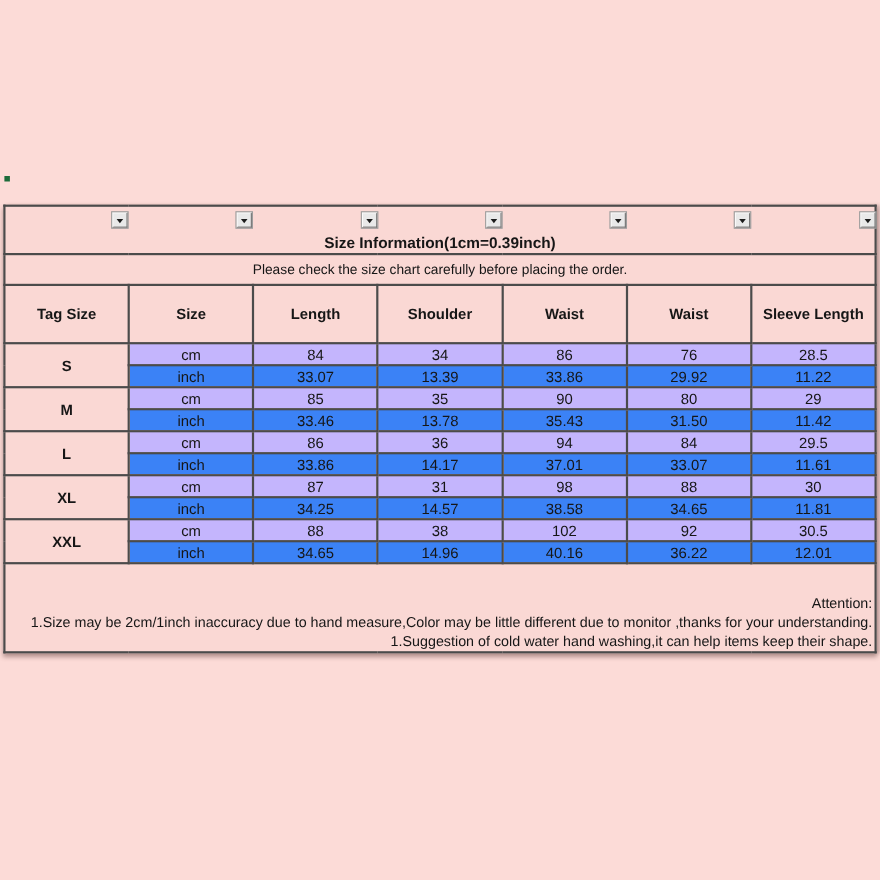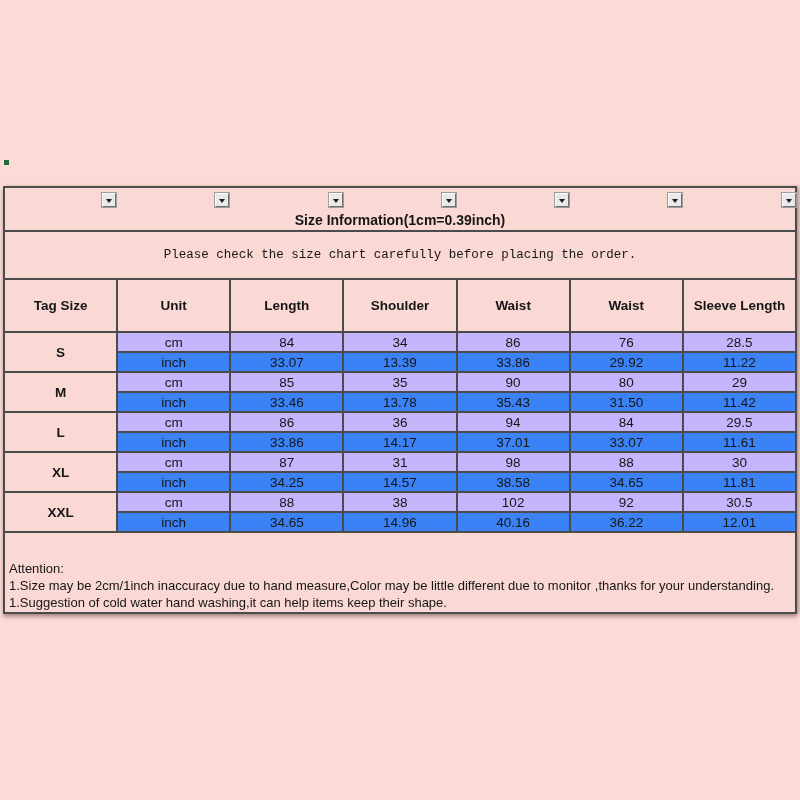--- a/index.html
+++ b/index.html
@@ -31,44 +31,43 @@
   }
   tr.title-row td {
     height:44px;
     font-size:14px;
     font-weight:bold;
     vertical-align:bottom;
     padding-bottom:2px;
   }
   .title-text { position:relative; z-index:2; }
   tr.subtitle-row td {
-    height:48px;
+    height:28px;
     font-size:12.5px;
-    font-family:Liberation Mono, monospace;
   }
   tr.header-row th {
     height:53px;
     font-size:13.5px;
     font-weight:bold;
     text-align:center;
   }
   tr.cm-row td, tr.inch-row td {
     height:20px;
     font-size:13.5px;
   }
   tr.cm-row td { background:#c4b5fd; }
   tr.inch-row td { background:#3b82f6; }
   td.size-cell {
     background:#fad8d4 !important;
     font-weight:bold;
     font-size:14.5px;
   }
   tr.notes-row td {
     height:81px;
-    text-align:left;
+    text-align:right;
     vertical-align:bottom;
     padding:0 2px 1px 4px;
     font-size:13px;
     line-height:17px;
     white-space:nowrap;
   }
   
   .filter-btn {
     position:absolute;
     top:34px;
@@ -111,21 +110,21 @@
           <span class="title-text">Size Information(1cm=0.39inch)</span>
         </td>
       </tr>
 
       <tr class="subtitle-row">
         <td colspan="7">Please check the size chart carefully before placing the order.</td>
       </tr>
 
       <tr class="header-row">
         <th>Tag Size</th>
-        <th>Unit</th>
+        <th>Size</th>
         <th>Length</th>
         <th>Shoulder</th>
         <th>Waist</th>
         <th>Waist</th>
         <th>Sleeve Length</th>
       </tr>
 
       <tr class="cm-row">
         <td class="size-cell" rowspan="2">S</td>
         <td class="unit">cm</td>

